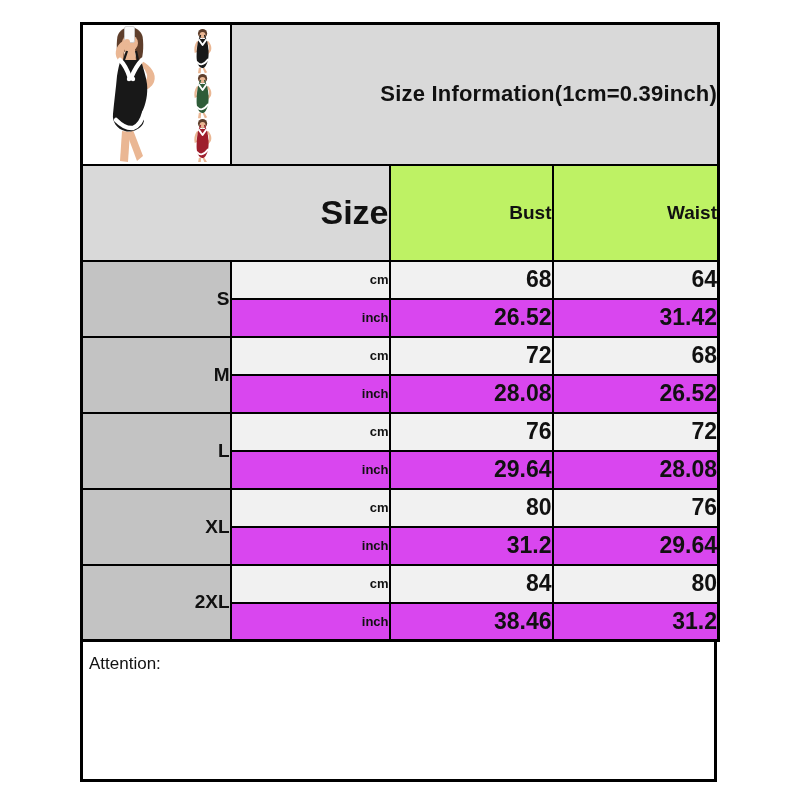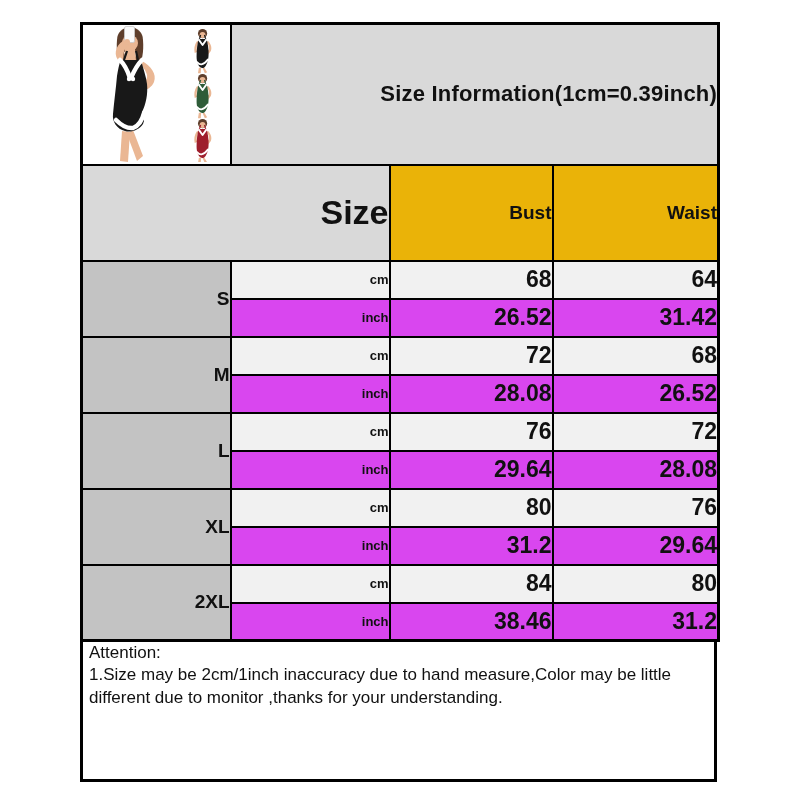--- a/index.html
+++ b/index.html
@@ -24,36 +24,36 @@
     padding: 0;
     overflow: hidden;
   }
   tr.top-row { height: 141px; }
   td.image-cell { background: #ffffff; padding: 0; }
   td.title-cell { background: #d9d9d9; }
   .title-text { font-size: 22px; font-weight: bold; letter-spacing: 0.2px; }
 
   tr.header-row { height: 96px; }
   th.size-head { background: #d9d9d9; font-size: 34px; font-weight: bold; }
-  th.col-head  { background: #eab308; font-size: 19px; font-weight: bold; }
+  th.col-head  { background: #bef264; font-size: 19px; font-weight: bold; }
 
   tr.data-row { height: 38px; }
   td.size-label { background: #c3c3c3; font-size: 19px; font-weight: bold; }
   td.unit-cell  { font-size: 13px; font-weight: bold; }
   td.value-cell { font-size: 23px; font-weight: bold; }
   .row-cm   { background: #f1f1f1; }
   .row-inch { background: #d946ef; }
 
   .attention-box {
     box-sizing: border-box;
     width: 637px;
     height: 143px;
     margin-top: -3px;
     border: 3px solid #000;
-    padding: 0 6px;
+    padding: 11px 6px;
     font-size: 17px;
     line-height: 1.32;
     background: #ffffff;
   }
   .attention-box div { white-space: normal; }
 
   svg { display: block; }
 </style>
 </head>
 <body>
@@ -186,16 +186,15 @@
     <tr class="data-row">
       <td class="unit-cell row-inch">inch</td>
       <td class="value-cell row-inch">38.46</td>
       <td class="value-cell row-inch">31.2</td>
     </tr>
   </tbody>
     </table>
 
   <div class="attention-box">
     <div>Attention:</div>
-    <div>1.Size may be 2cm/1inch inaccuracy due to hand measure,Color may be little different due to monitor ,thanks for your understanding.</div>
   </div>
 
 </div>
 
 </body></html>

